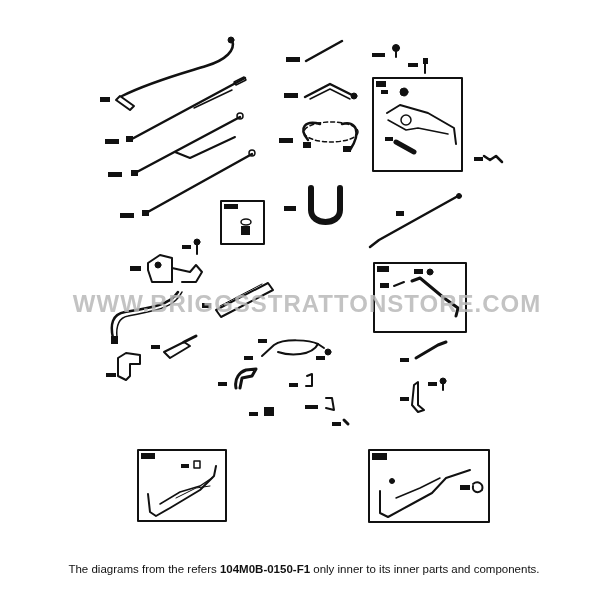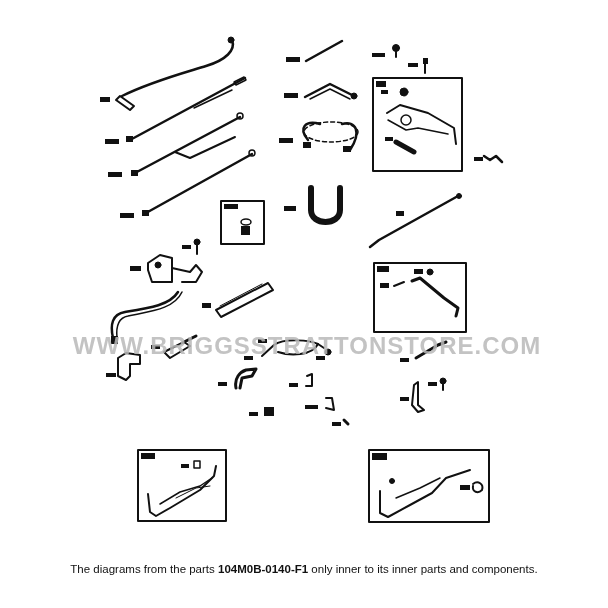--- a/index.html
+++ b/index.html
@@ -1,21 +1,21 @@
 <!DOCTYPE html>
 <html><head>
 <meta charset="utf-8">
 <style>
   html, body { margin:0; padding:0; background:#ffffff; }
   body { width:608px; height:608px; position:relative; overflow:hidden; font-family:"Liberation Sans", sans-serif; }
   #canvas { position:absolute; left:0; top:0; width:608px; height:608px; }
   .watermark {
     position:absolute; left:72px; top:290px; width:470px; text-align:center;
     font-family:"Liberation Sans", sans-serif; font-weight:bold; font-size:24px;
-    letter-spacing:1px; color:#b9b9b9; opacity:0.85; white-space:nowrap;margin-top:42px;
+    letter-spacing:1px; color:#b9b9b9; opacity:0.85; white-space:nowrap;
   }
   .caption {
     position:absolute; left:0; top:563px; width:608px; text-align:center;
     font-family:"Liberation Sans", sans-serif; font-size:11.5px; color:#111;
   }
   .caption b { font-weight:bold; }
 </style>
 </head>
 <body>
 
@@ -209,15 +209,15 @@
     <path d="M380 491 L380 513 L388 517 L410 505 L432 493 L446 478 L470 470" stroke-width="2"></path>
     <path d="M396 498 L420 488 L440 478" stroke-width="1.5"></path>
     <rect x="460" y="485" width="10" height="5" fill="#111" stroke="none"></rect>
     <path d="M473 484 C478 480 484 484 482 490 C478 494 472 492 473 486" stroke-width="2"></path>
   </g>
 </svg>
 
 <div class="watermark">WWW.BRIGGSSTRATTONSTORE.COM</div>
 
 <div class="caption">
-  <span>The diagrams from the parts </span><b>104M0B-0140-F1</b><span> only inner to its inner parts and components.</span>
+  <span>The diagrams from the refers </span><b>104M0B-0150-F1</b><span> only inner to its inner parts and components.</span>
 </div>
 </div>
 
 </body></html>

